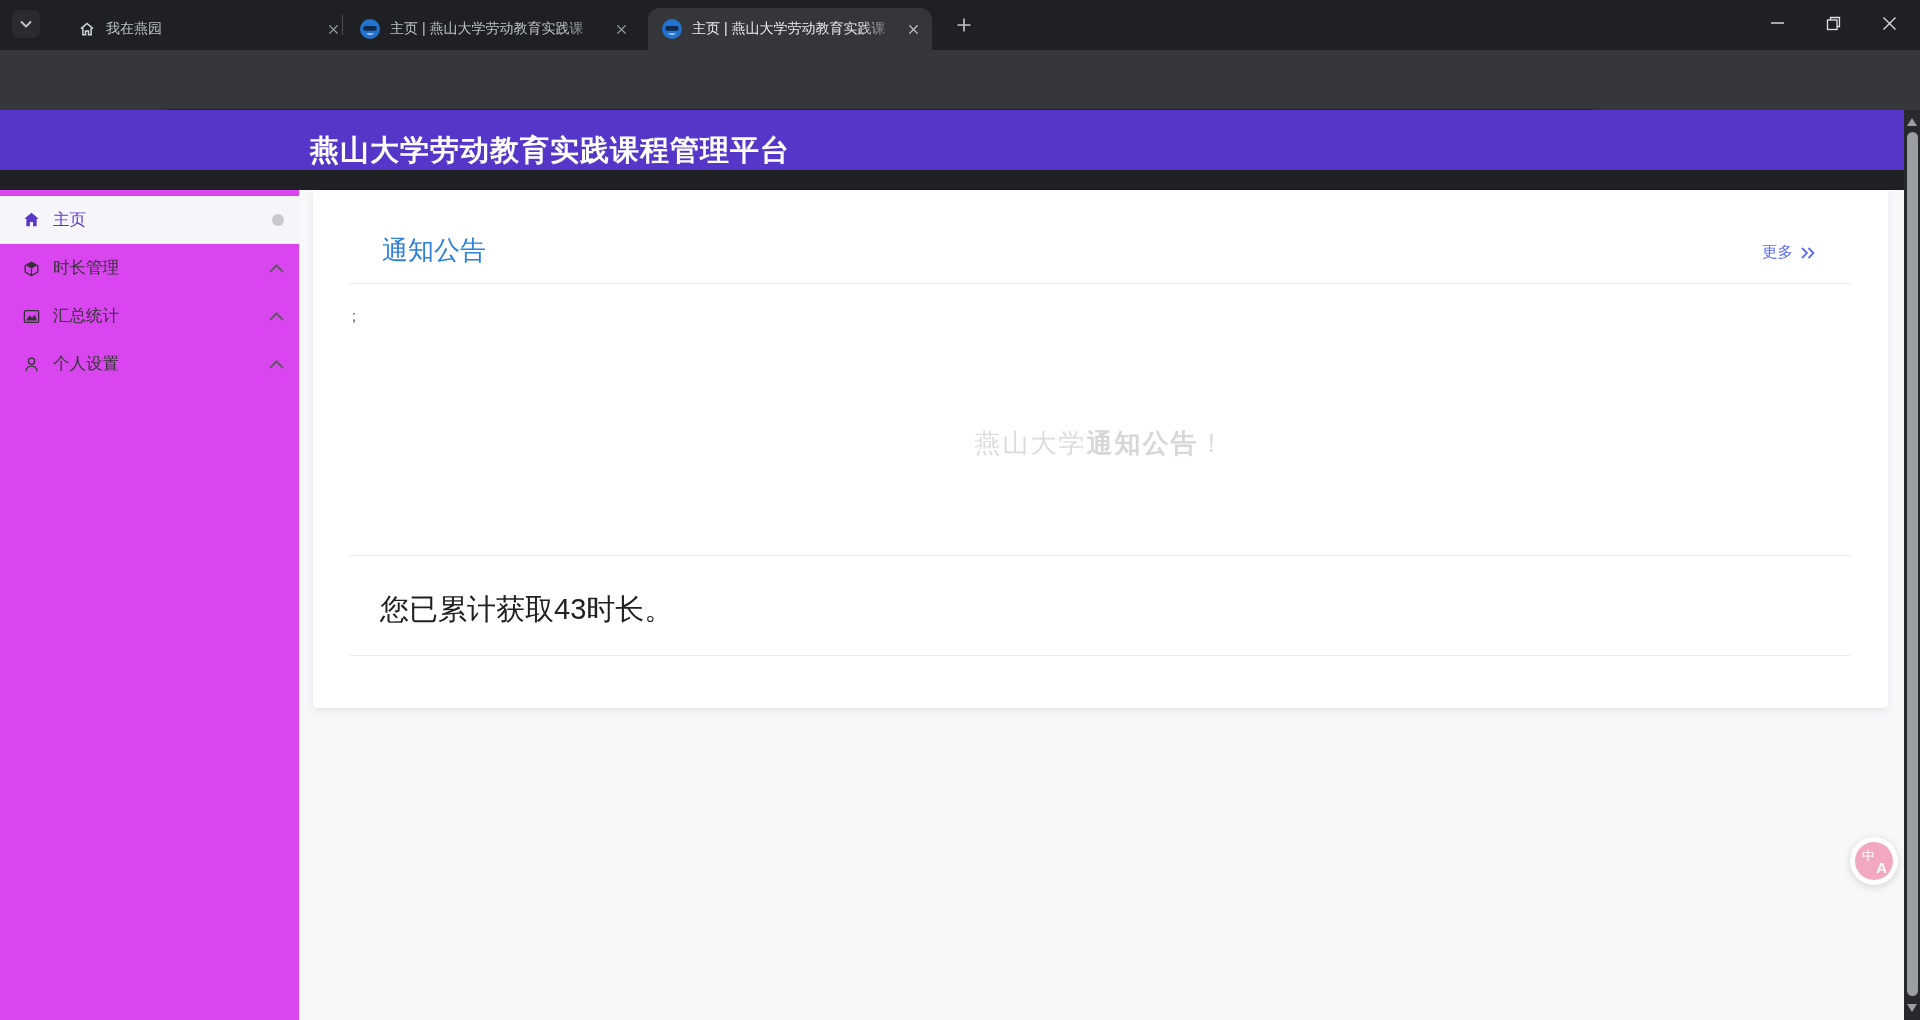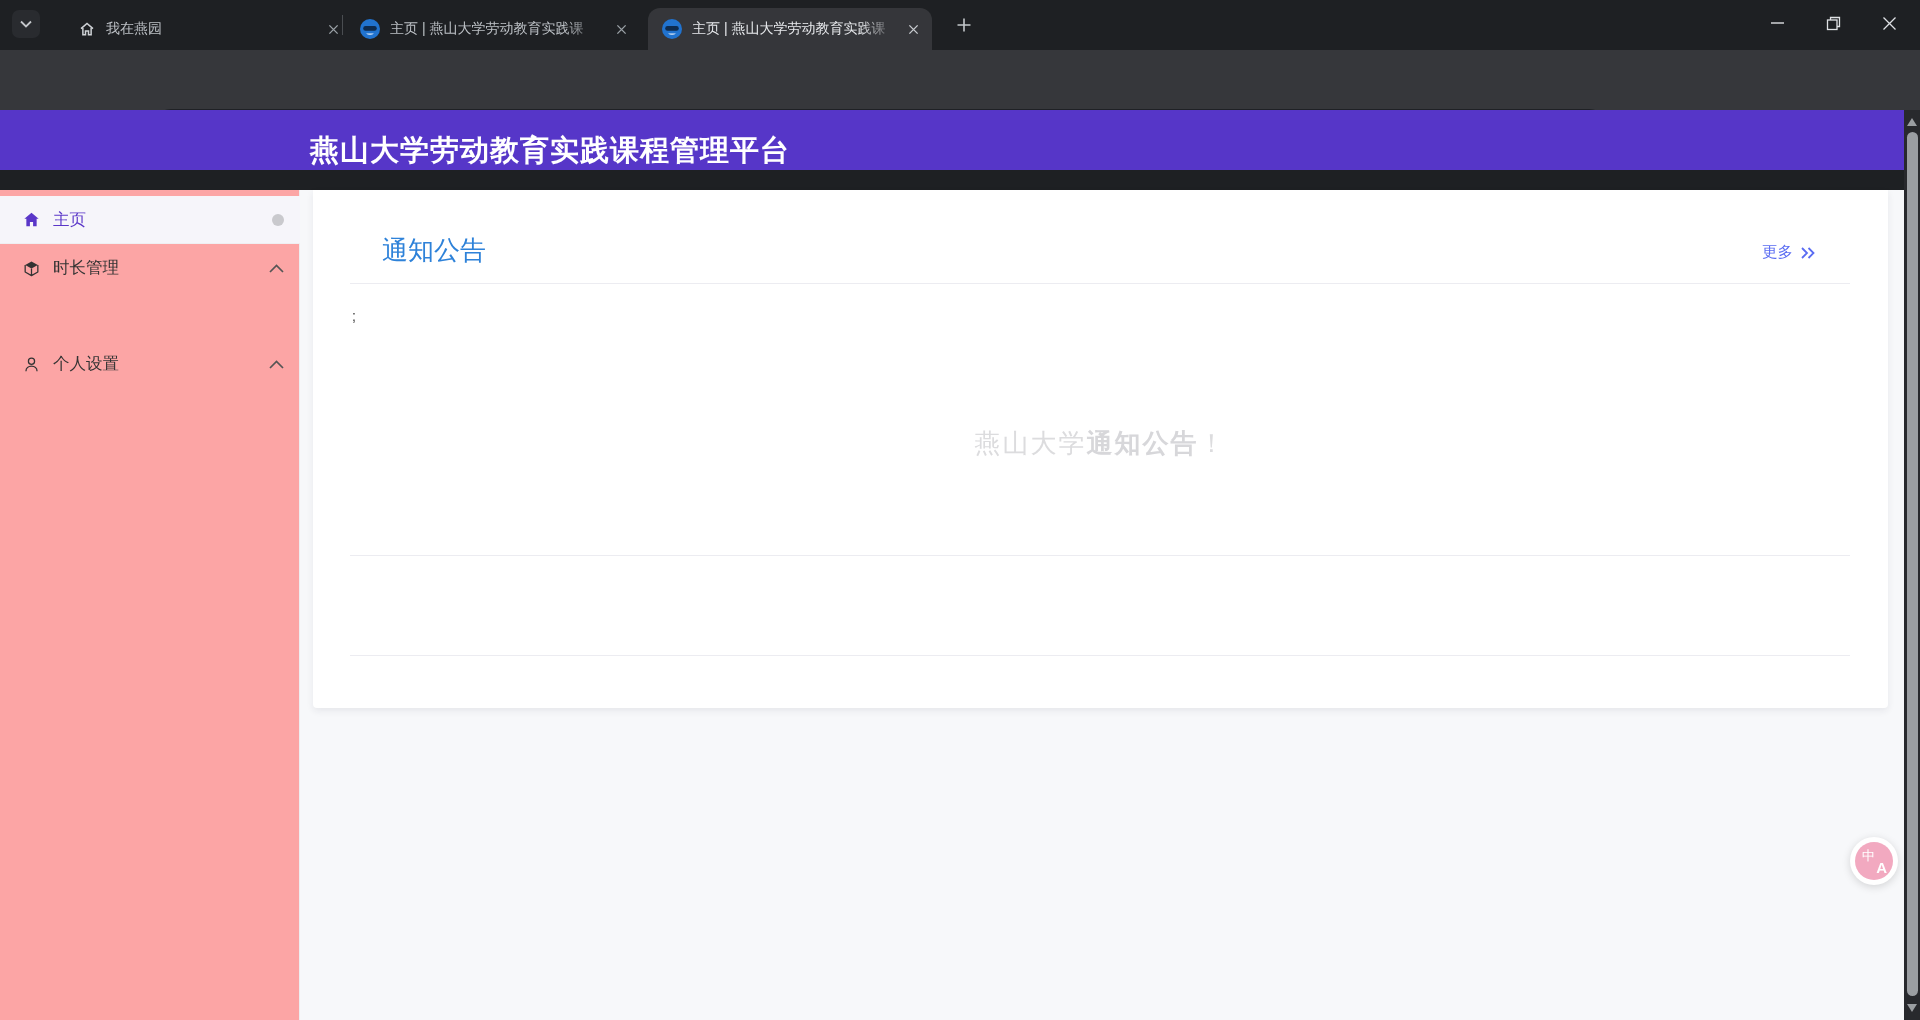--- a/index.html
+++ b/index.html
@@ -24,21 +24,21 @@
   .tool-ic{position:absolute;top:64px;width:32px;height:32px;display:flex;align-items:center;justify-content:center;border-radius:50%;}
   #omnibox{position:absolute;left:150px;top:59px;width:1460px;height:42px;border-radius:21px;background:#1f2125;display:flex;align-items:center;padding:0 14px;}
   #omnibox .url{color:#d6d8da;font-size:16.5px;margin-left:14px;flex:1;white-space:nowrap;overflow:hidden;}
   .extbtn{position:absolute;top:64px;width:32px;height:32px;display:flex;align-items:center;justify-content:center;}
 
   
   #page-header{position:absolute;left:0;top:110px;width:1904px;height:60px;background:#5636c8;}
   #page-title{position:absolute;left:310px;top:0;height:80px;line-height:80px;color:#fff;font-size:29px;font-weight:600;letter-spacing:1px;}
   .hdr-ic{position:absolute;top:132px;width:36px;height:36px;display:flex;align-items:center;justify-content:center;}
 
-  #sidebar{position:absolute;left:0;top:190px;width:300px;height:830px;background:#fca5a5;border-right:1px solid #ededf0;}
+  #sidebar{position:absolute;left:0;top:190px;width:300px;height:830px;background:#d946ef;border-right:1px solid #ededf0;}
   .side-item{position:absolute;left:0;width:300px;height:48px;display:flex;align-items:center;padding:0 16px 0 22px;color:#333;font-size:16.5px;cursor:default;}
   .side-item .lbl{margin-left:12px;flex:1;}
   .side-item.active{background:#f6f5fa;border-bottom:1px solid #efeff2;color:#5a36c8;}
   .dot{width:12px;height:12px;border-radius:50%;background:#c9c9cd;}
 
   #content{position:absolute;left:300px;top:190px;width:1604px;height:830px;background:#f7f8fa;}
   #card{position:absolute;left:13px;top:0;width:1575px;height:518px;background:#fff;border-radius:0 0 4px 4px;box-shadow:0 3px 7px rgba(40,40,70,.08);}
   .divider{position:absolute;left:37px;right:38px;height:1px;background:#ececf1;}
   #notice-title{position:absolute;left:69px;top:43px;font-size:26px;line-height:34px;color:#2e82d9;}
   #more-link{position:absolute;left:1449px;top:52px;display:flex;align-items:center;gap:7px;color:#5a6cf2;font-size:15.5px;cursor:pointer;}
@@ -265,20 +265,30 @@
     <div class="side-item" style="top:54px;">
       <svg width="19" height="19" viewBox="0 0 24 24">
         <path d="M4 7.5 L12 3 L20 7.5 L12 12 Z" fill="#333"></path>
         <path d="M4 7.5 V16.5 L12 21 L20 16.5 V7.5 M12 12 V21" stroke="#333" stroke-width="1.6" fill="none" stroke-linejoin="round"></path>
       </svg>
       <span class="lbl">时长管理</span>
       <svg width="15" height="9" viewBox="0 0 15 9">
           <path d="M1 8 L7.5 1.5 L14 8" stroke="#555" stroke-width="1.7" fill="none"></path>
         </svg>
     </div>
+    <div class="side-item" style="top:102px;">
+      <svg width="19" height="19" viewBox="0 0 24 24">
+        <rect x="3" y="4.5" width="18" height="15" rx="1.5" stroke="#333" stroke-width="1.6" fill="none"></rect>
+        <path d="M5 17 L9.5 10.5 L12.8 14 L16 9.5 L19 17 Z" fill="#333"></path>
+      </svg>
+      <span class="lbl">汇总统计</span>
+      <svg width="15" height="9" viewBox="0 0 15 9">
+          <path d="M1 8 L7.5 1.5 L14 8" stroke="#555" stroke-width="1.7" fill="none"></path>
+        </svg>
+    </div>
     <div class="side-item" style="top:150px;justify-content:space-between;">
       <svg width="19" height="19" viewBox="0 0 24 24">
         <circle cx="12" cy="7.8" r="3.9" stroke="#333" stroke-width="1.6" fill="none"></circle>
         <path d="M5 20.5 C5 16.5 8.1 14 12 14 C15.9 14 19 16.5 19 20.5" stroke="#333" stroke-width="1.6" fill="none"></path>
       </svg>
       <span class="lbl">个人设置</span>
       <svg width="15" height="9" viewBox="0 0 15 9">
           <path d="M1 8 L7.5 1.5 L14 8" stroke="#555" stroke-width="1.7" fill="none"></path>
         </svg>
     </div>
@@ -293,20 +303,21 @@
           <path d="M2 1 L7 6 L2 11 M8.5 1 L13.5 6 L8.5 11" stroke="#5a6cf2" stroke-width="1.8" fill="none"></path>
         </svg>
       </div>
       <div class="divider" style="top:93px;"></div>
 
       <div id="stray">;</div>
 
       <div id="empty-line"><span>燕山大学</span><b>通知公告</b><span>！</span></div>
 
       <div class="divider" style="top:365px;"></div>
+      <div id="summary-line">您已累计获取43时长。</div>
       <div class="divider" style="top:465px;"></div>
     </div>
 
   </div>
 
   <div id="float-translate">
     <div class="pink">
       <span class="g-top">中</span>
       <span class="g-bot">A</span>
     </div>

